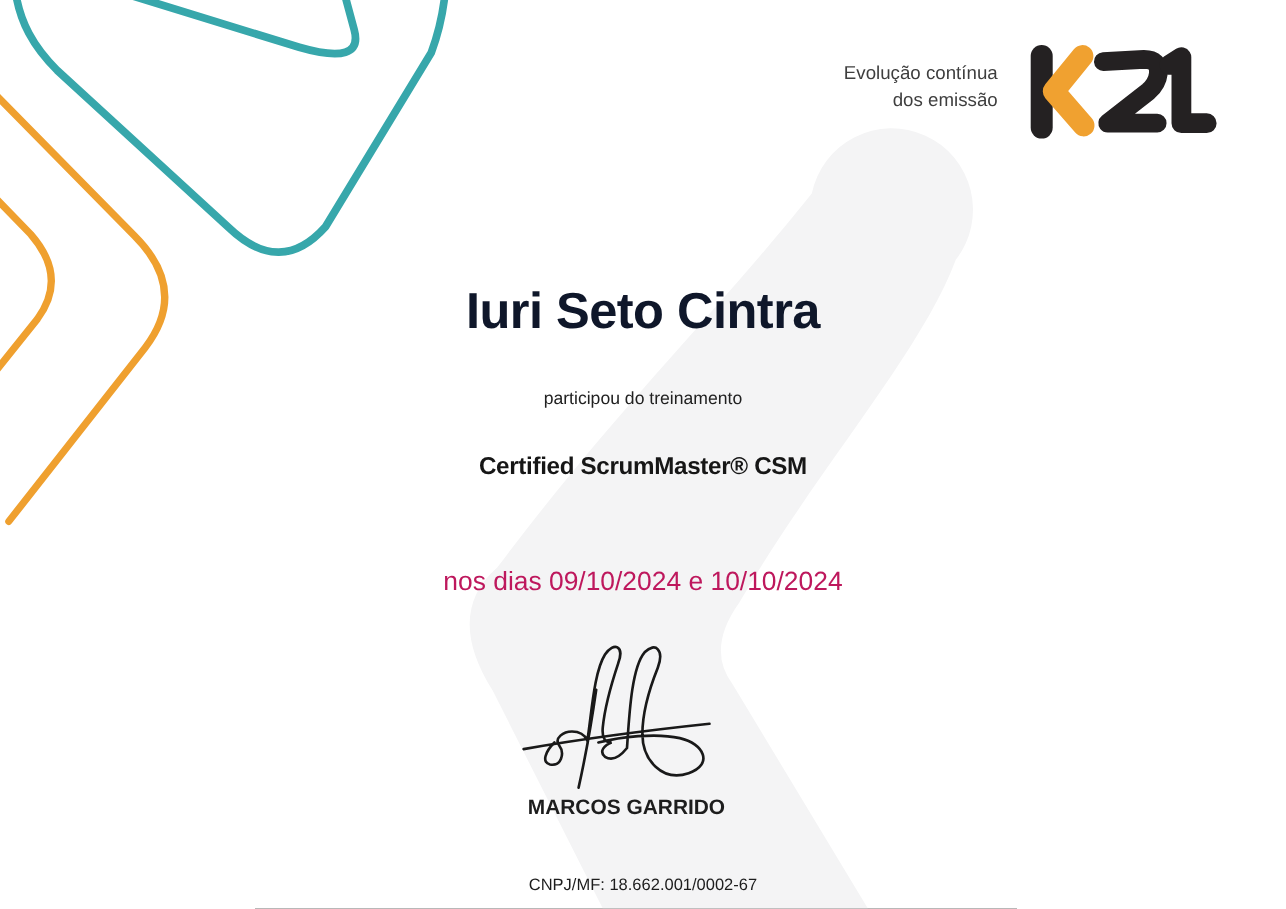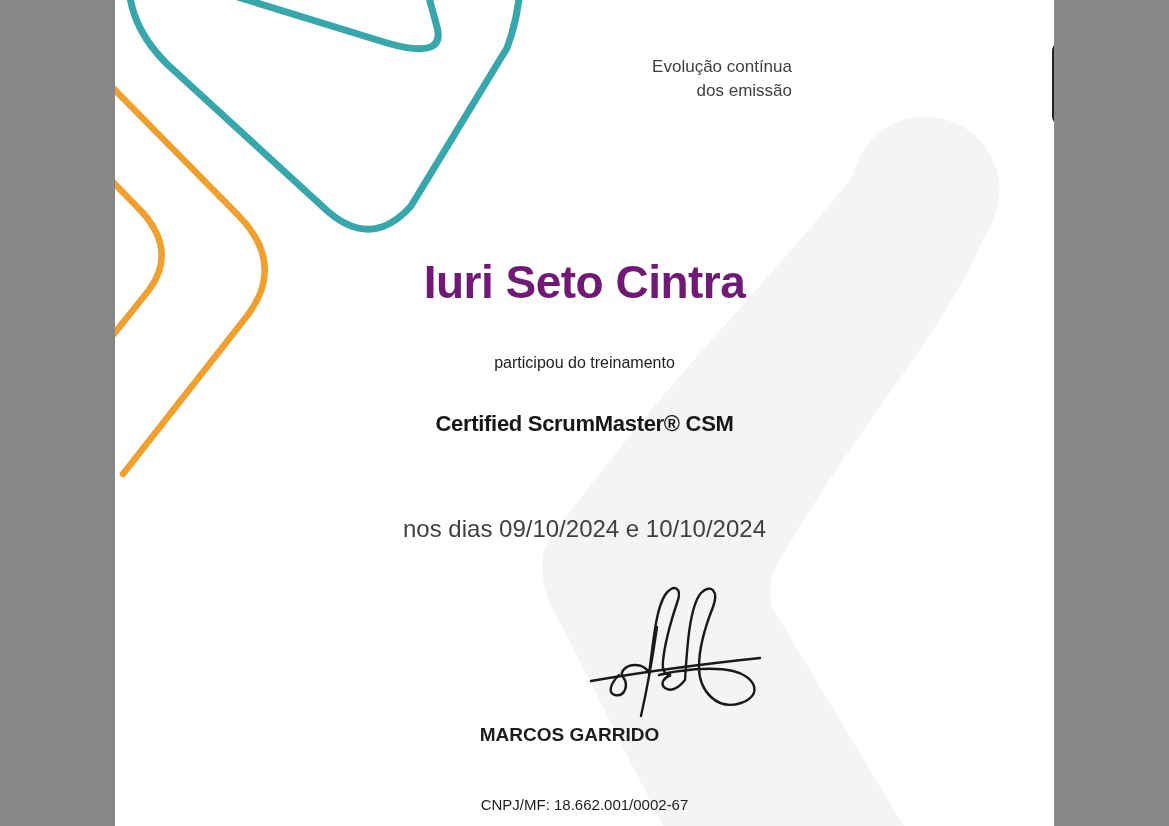--- a/index.html
+++ b/index.html
@@ -1,18 +1,18 @@
 <!DOCTYPE html>
 <html><head>
 <meta charset="utf-8">
 <style>
   html,body{margin:0;padding:0;background:#888;}
   .page{
     position:relative;
-    width:939px;height:826px;
+    width:1169px;height:826px;
     margin:0 auto;
     background:#ffffff;
     overflow:hidden;
     font-family:"Liberation Sans", sans-serif;
   }
   svg{display:block;}
   .layer{position:absolute;}
   
   .tagline{
     position:absolute;
@@ -20,25 +20,25 @@
     text-align:right;
     font-size:17px;
     line-height:24px;
     color:#3e3e3e;
     z-index:2;
   }
   .logo-svg{position:absolute; left:928px; top:33px; z-index:2;}
   
   .ctext{position:absolute; left:0; right:0; text-align:center; z-index:2;}
   .certify{top:164px; font-size:35px; font-weight:700; color:#161616; letter-spacing:-0.3px;}
-  .name{top:255px; font-size:46px; font-weight:700; color:#701a75; letter-spacing:-0.5px;}
+  .name{top:255px; font-size:46px; font-weight:700; color:#0f172a; letter-spacing:-0.5px;}
   .participated{top:354px; font-size:16px; color:#212121;}
   .course{top:411px; font-size:22px; font-weight:700; color:#161616; letter-spacing:-0.3px;}
   .hours{top:479px; font-size:24px; color:#212121; letter-spacing:-0.3px;}
-  .dates{top:515px; font-size:24px; color:#404040;}
+  .dates{top:515px; font-size:24px; color:#be185d;}
   .signer{top:724px; font-size:19px; font-weight:700; color:#1d1d1d; transform:translateX(-15px);}
   .cnpj{top:796px; font-size:15px; color:#1d1d1d;}
   .sig-svg{position:absolute; left:468px; top:583px; z-index:2;}
   .bg{left:0; top:0; z-index:0;}
   .decor{left:0; top:0; z-index:1;}
 </style>
 </head>
 <body>
 
 <div class="page">

